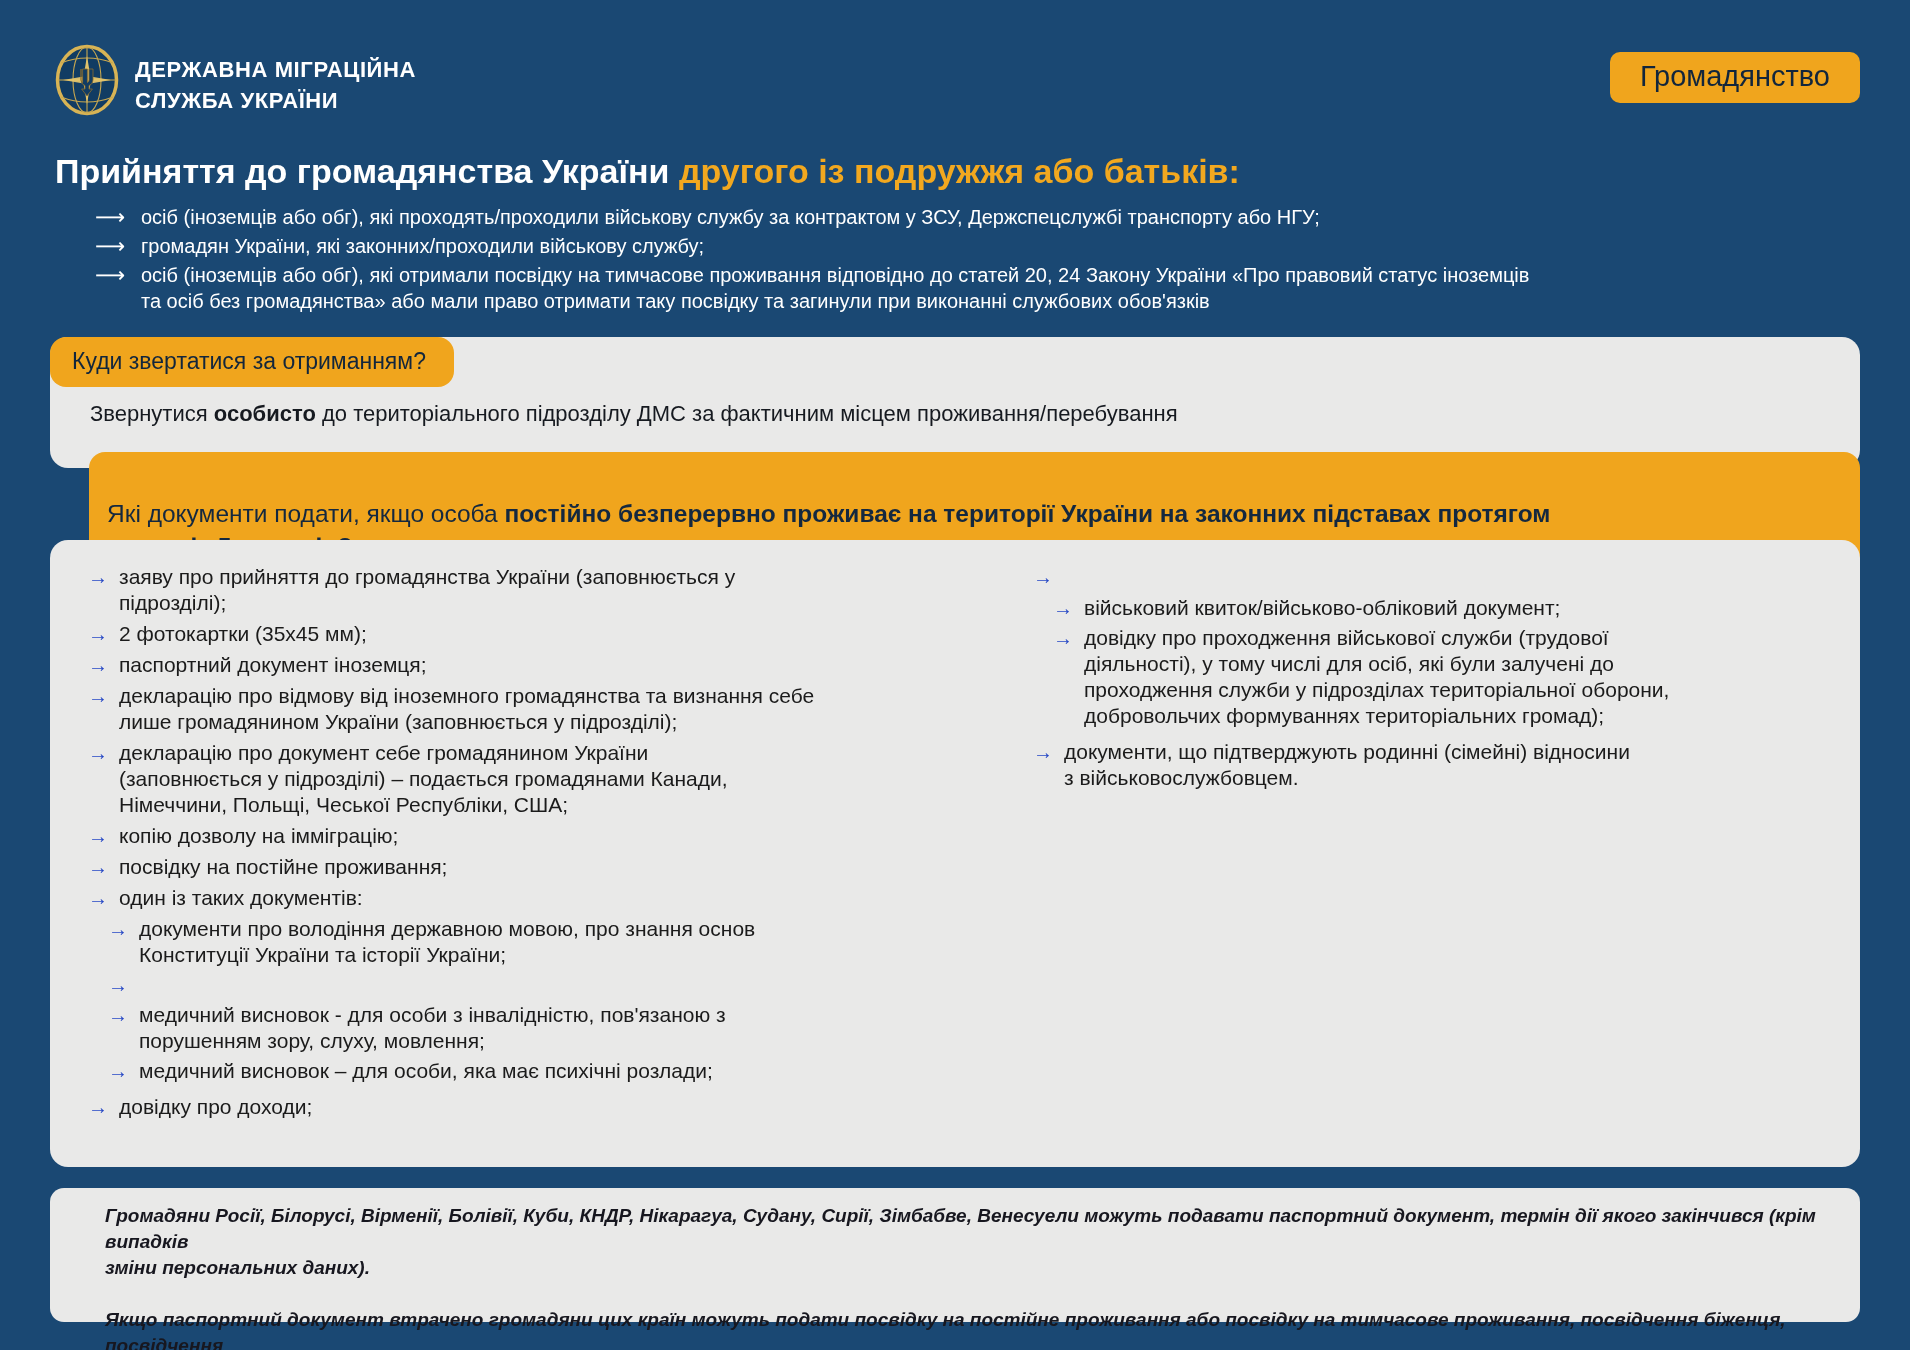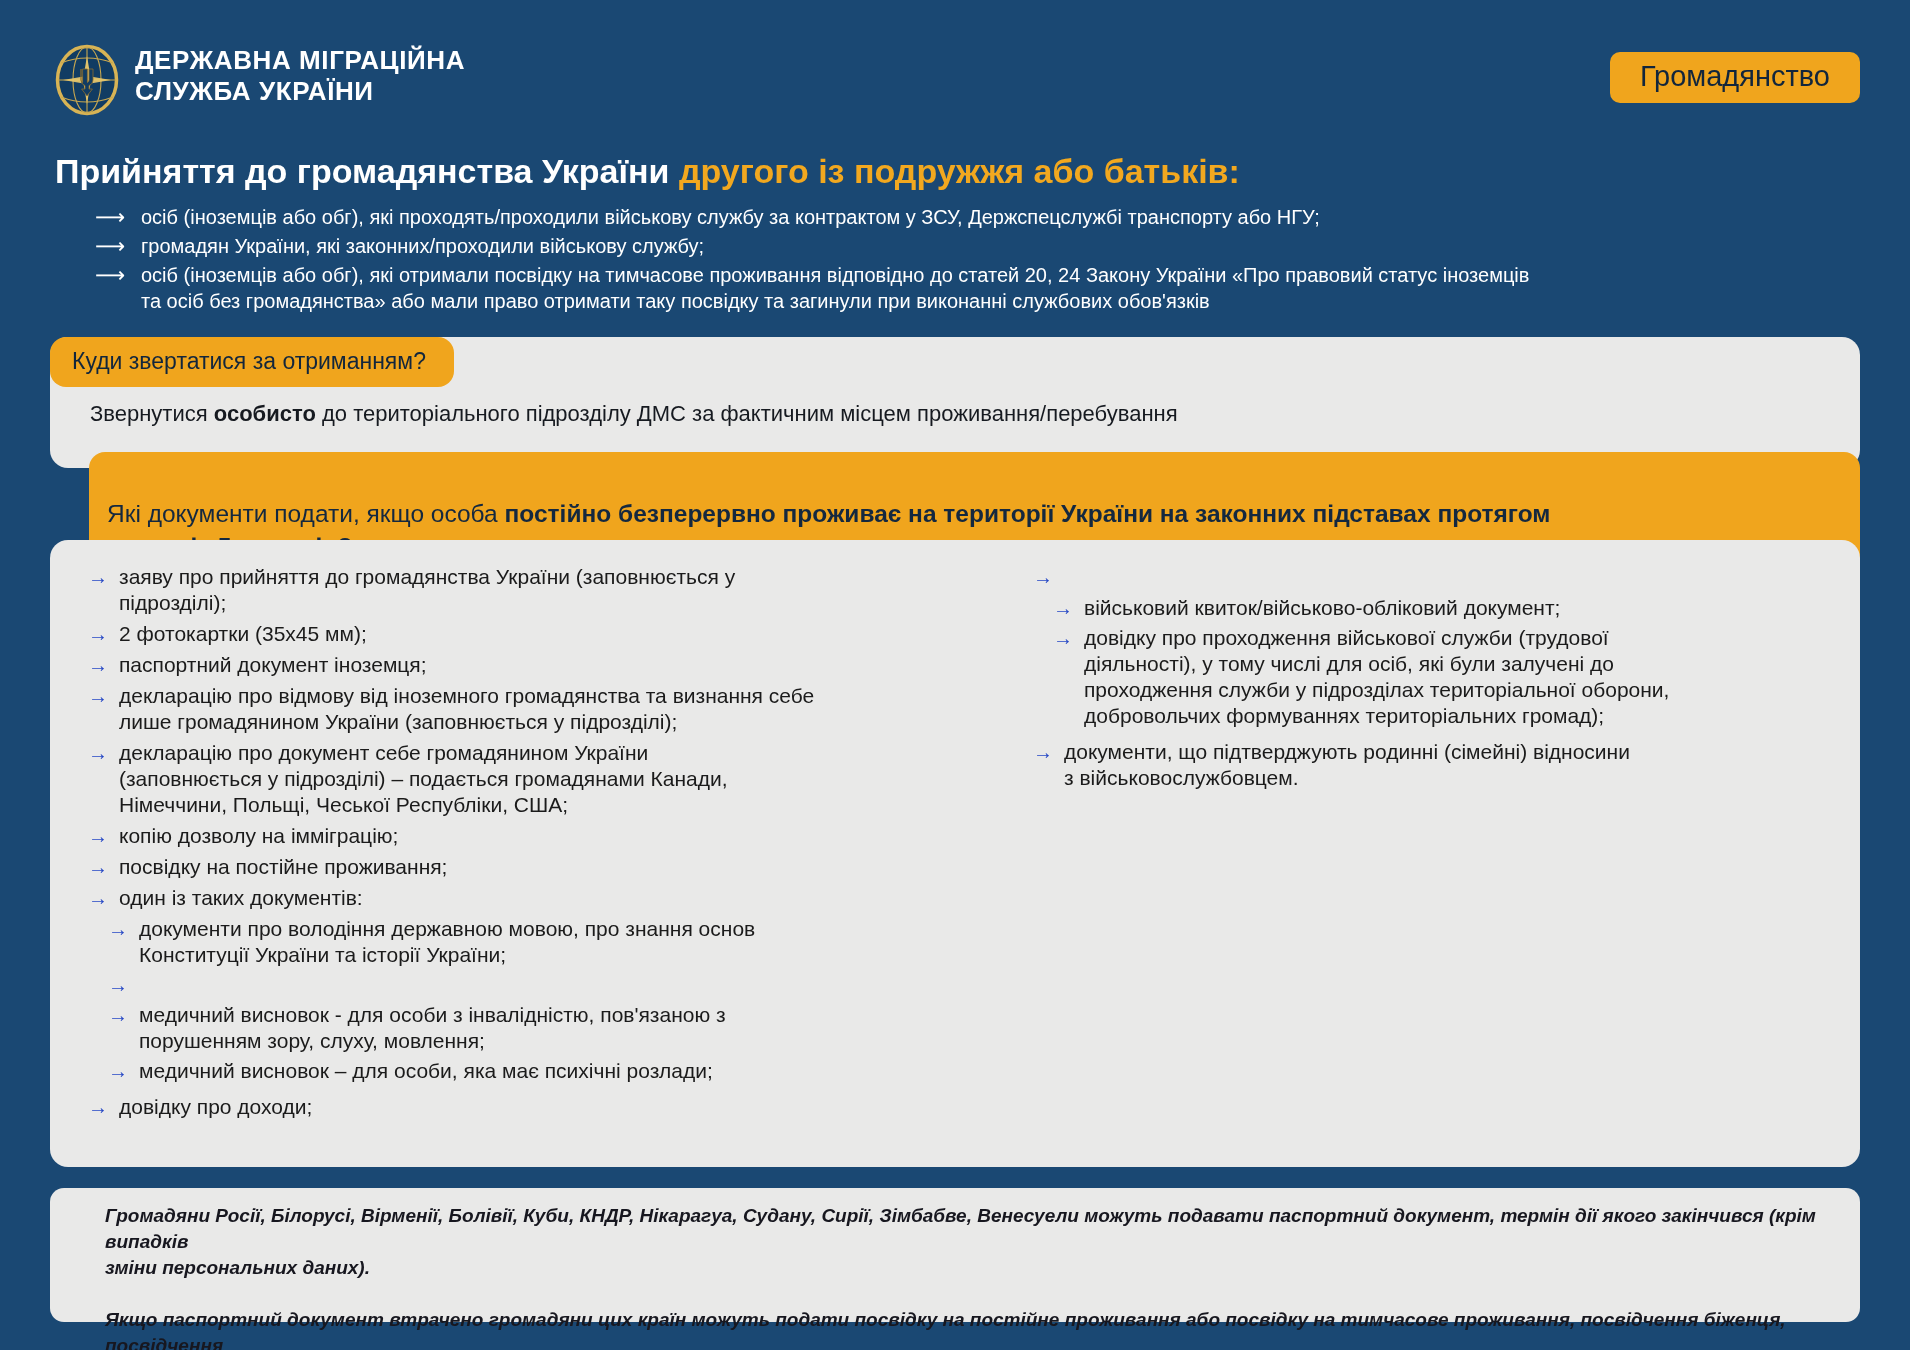--- a/index.html
+++ b/index.html
@@ -8,21 +8,21 @@
   }
   *{margin:0;padding:0;box-sizing:border-box;}
   html,body{background:var(--navy);}
   .page{
     position:relative;width:1910px;height:1350px;background:var(--navy);
     font-family:"Liberation Sans", sans-serif;overflow:hidden;
   }
   
   .header{position:absolute;top:44px;left:55px;right:50px;display:flex;align-items:flex-start;}
   .logo{width:64px;height:72px;flex:0 0 64px;}
-  .org-name{margin:1px 0 0 16px;color:var(--white);font-size:26px;font-weight:700;
+  .org-name{margin:10px 0 0 16px;color:var(--white);font-size:22px;font-weight:700;
     line-height:31px;letter-spacing:0.6px;}
   .category-btn{
     margin-left:auto;margin-top:8px;background:var(--orange);color:#12263c;
     font-size:29px;font-weight:500;padding:8px 30px 10px;border:none;border-radius:10px;cursor:pointer;
   }
   
   .title{position:absolute;top:152px;left:55px;font-size:34px;font-weight:700;line-height:38px;}
   .title .t-white{color:var(--white);}
   .title .t-accent{color:var(--title-accent);}
   .intro{position:absolute;top:204px;left:95px;right:55px;color:var(--white);}

